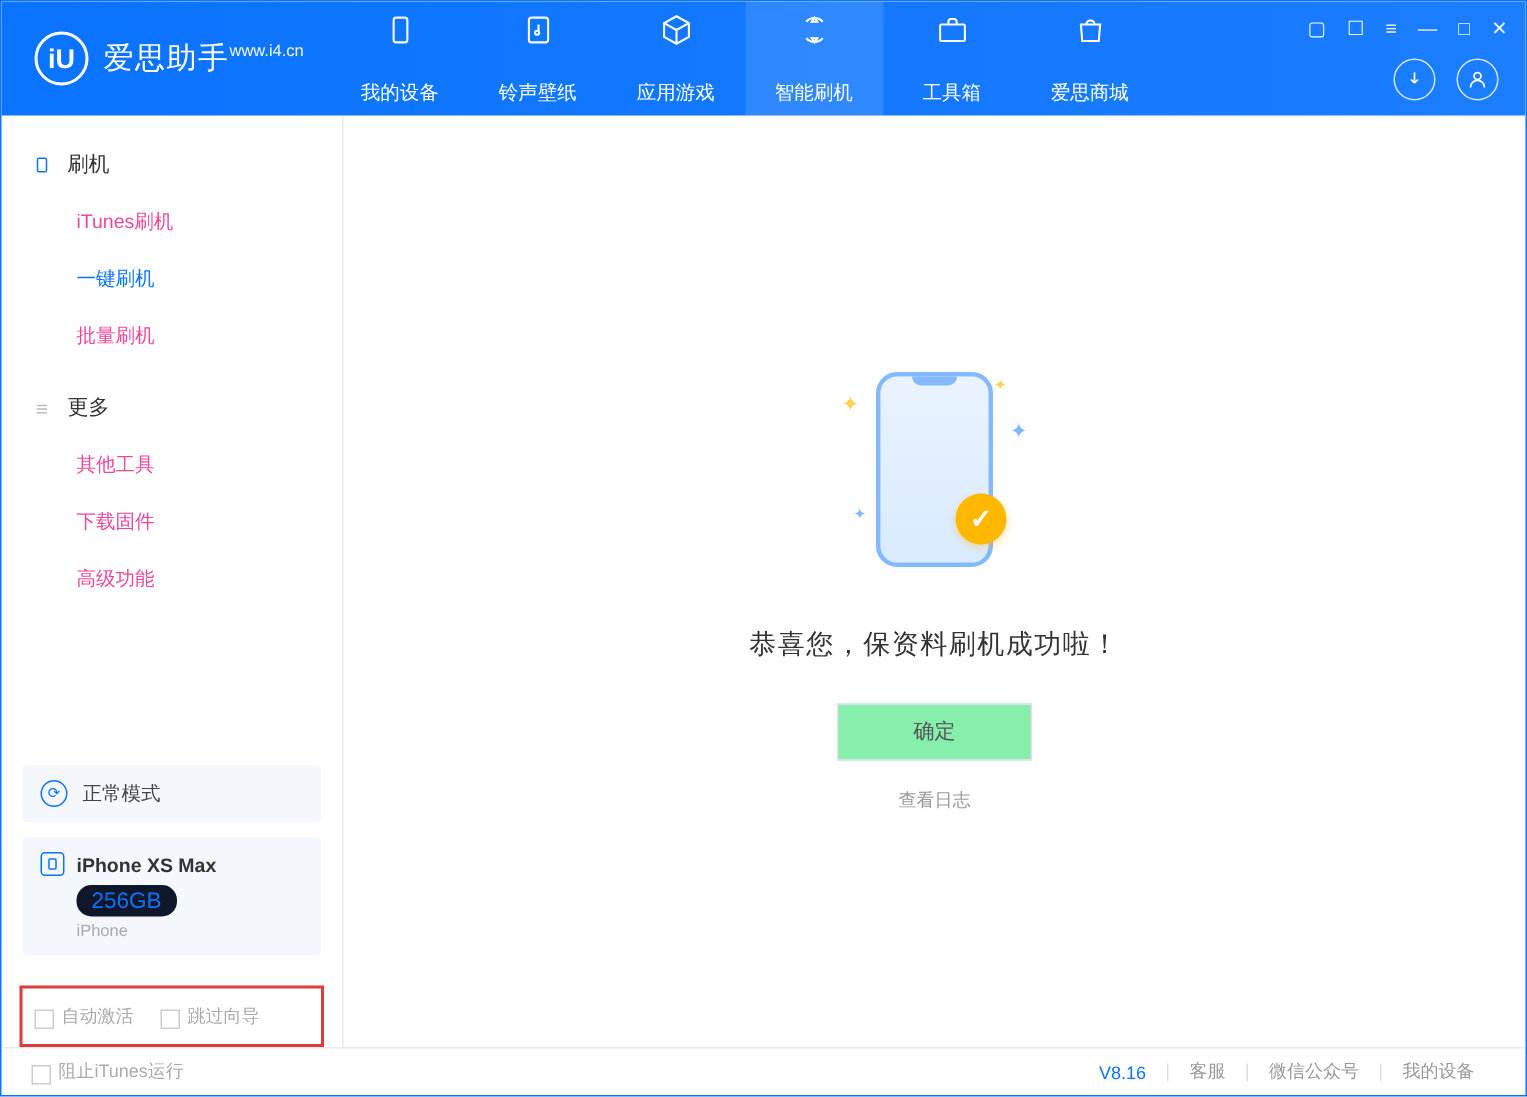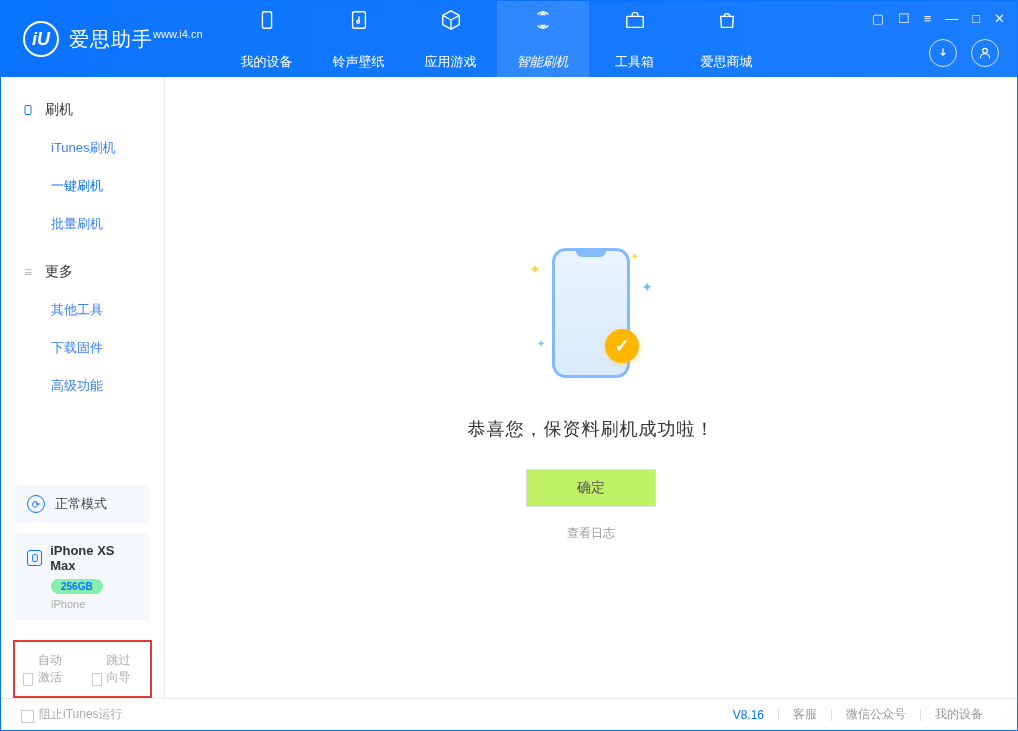--- a/index.html
+++ b/index.html
@@ -1,73 +1,73 @@
 <!DOCTYPE html>
 <html><head>
 <meta charset="utf-8">
 <style>
 * { margin: 0; padding: 0; box-sizing: border-box; font-family: "Microsoft YaHei", Arial, sans-serif; }
 body { background: #fff; width: 1018px; height: 731px; overflow: hidden; border: 1px solid #0a73ff; }
 
 
 .header { height: 76px; background: linear-gradient(90deg, #0a73ff 0%, #1b7dff 100%); display: flex; align-items: center; color: #fff; position: relative; }
 .logo-area { display: flex; align-items: center; padding: 0 18px 0 22px; gap: 10px; }
-.logo-circle { width: 36px; height: 36px; border: 2.5px solid #fff; border-radius: 50%; display: flex; align-items: center; justify-content: center; font-weight: bold; font-size: 18px; font-style: italic; }
+.logo-circle { width: 36px; height: 36px; border: 2.5px solid #fff; border-radius: 50%; display: flex; align-items: center; justify-content: center; font-weight: bold; font-size: 18px; }
 .logo-text { display: flex; flex-direction: row; line-height: 1.1; }
 .logo-main { font-size: 20px; font-weight: 500; letter-spacing: 1px; }
 .logo-sub { font-size: 11px; opacity: 0.95; text-align: center; }
 
 .nav { display: flex; height: 100%; }
 .nav-item { width: 92px; display: flex; flex-direction: column; align-items: center; justify-content: center; gap: 20px; cursor: pointer; font-size: 13px; position: relative; }
-.nav-item.active { background: rgba(255,255,255,0.12); font-style: italic; }
+.nav-item.active { background: rgba(255,255,255,0.12); }
 .nav-icon { width: 26px; height: 26px; display: flex; align-items: center; justify-content: center; }
 
 .titlebar-icons { position: absolute; right: 12px; top: 10px; display: flex; gap: 14px; align-items: center; }
 .titlebar-icons span { opacity: 0.9; cursor: pointer; font-size: 13px; }
 
 .header-right-round { position: absolute; right: 18px; bottom: 10px; display: flex; gap: 14px; }
 .round-btn { width: 28px; height: 28px; border: 1.5px solid rgba(255,255,255,0.8); border-radius: 50%; display: flex; align-items: center; justify-content: center; cursor: pointer; font-size: 14px; }
 
 
 .body { display: flex; height: calc(100% - 76px - 32px); }
-.sidebar { width: 164px; border-right: 1px solid #eaeaea; display: flex; flex-direction: column; }
+.sidebar { width: 228px; border-right: 1px solid #eaeaea; display: flex; flex-direction: column; }
 .side-scroll { flex: 1; overflow: auto; padding-top: 18px; }
 .side-head { display: flex; align-items: center; gap: 10px; padding: 6px 20px 10px 20px; color: #333; font-size: 14px; }
 .side-head-icon { width: 14px; height: 14px; display:flex; align-items:center; justify-content:center; color:#0a73ff; }
-.side-sub { padding: 10px 0 10px 50px; font-size: 13px; color: #3b82f6; cursor: pointer; }
+.side-sub { padding: 10px 0 10px 50px; font-size: 13px; color: #ec4899; cursor: pointer; }
 .side-sub.active { color: #0a73ff; }
 
 .side-bottom { padding: 12px 14px; }
 .mode-card { background: #f4f7fb; border-radius: 3px; padding: 10px 12px; display:flex; align-items:center; gap:10px; margin-bottom: 10px; font-size: 13px; color:#444; }
 .mode-icon { width:18px; height:18px; border:1.5px solid #0a73ff; border-radius:50%; display:flex; align-items:center; justify-content:center; color:#0a73ff; font-size:10px;}
 .device-card { background: #f4f7fb; border-radius: 3px; padding: 10px 12px; font-size:13px; color:#333; }
 .device-card .dev-row { display:flex; align-items:center; gap:8px; }
 .dev-icon { width:16px; height:16px; border:1.5px solid #0a73ff; border-radius:3px; display:flex; align-items:center; justify-content:center; }
 .dev-name { font-weight:600; color:#333; }
-.cap-pill { display:inline-block; margin-top:6px; margin-left:24px; background:#86efac; color:#0a73ff; font-size:10px; padding:2px 10px; border-radius:10px;font-weight:bold; }
+.cap-pill { display:inline-block; margin-top:6px; margin-left:24px; background:#0f172a; color:#0a73ff; font-size:15px; padding:2px 10px; border-radius:10px; }
 .dev-type { margin-left:24px; font-size:11px; color:#aaa; margin-top:4px; }
 
 .checks-box { border: 2px solid #e03a3a; margin: 8px 12px 0 12px; padding: 10px 8px; display:flex; gap:18px; font-size:12px; color:#aaa; }
 .chk { display:flex; align-items:flex-end; gap:5px; }
 .chk-box { width:13px; height:13px; border:1px solid #ccc; background:#fff; }
 
 
 .main { flex:1; display:flex; flex-direction:column; align-items:center; justify-content:center; }
 .phone-illus { position:relative; width:200px; height:160px; display:flex; align-items:center; justify-content:center; }
 .phone-shape { width:78px; height:130px; border:3px solid #83b9ff; border-radius:14px; background:linear-gradient(180deg,#eaf3ff,#d9ebff); position:relative; }
 .phone-notch { position:absolute; top:0; left:50%; transform:translateX(-50%); width:30px; height:6px; background:#83b9ff; border-radius:0 0 6px 6px; }
 .check-badge { position:absolute; right:52px; bottom:30px; width:34px; height:34px; background:#ffb700; border-radius:50%; display:flex; align-items:center; justify-content:center; color:#fff; font-size:18px; font-weight:bold; box-shadow:0 2px 6px rgba(255,183,0,0.4); }
 .spark { position:absolute; color:#ffd24d; font-size:14px; }
 .spark.s1 { left:38px; top:28px; }
 .spark.s2 { right:38px; top:46px; color:#7fb8ff; }
 .spark.s3 { left:46px; bottom:44px; color:#7fb8ff; font-size:10px;}
 .spark.s4 { right:52px; top:18px; font-size:10px;}
 
 .success-msg { font-size:18px; color:#333; margin-top:24px; letter-spacing:1px; }
-.ok-btn { margin-top:28px; width:130px; height:38px; border:1px solid #dcdfe6; background:#bef264; color:#555; font-size:14px; cursor:pointer; display:flex; align-items:center; justify-content:center; }
+.ok-btn { margin-top:28px; width:130px; height:38px; border:1px solid #dcdfe6; background:#86efac; color:#555; font-size:14px; cursor:pointer; display:flex; align-items:center; justify-content:center; }
 .log-link { margin-top:18px; font-size:12px; color:#999; cursor:pointer; }
 
 
 .footer { height:32px; border-top:1px solid #eaeaea; display:flex; align-items:center; padding:0 20px; font-size:12px; color:#aaa; }
 .footer .chk { color:#aaa; }
 .footer-right { margin-left:auto; display:flex; align-items:center; gap:0; color:#999; }
 .footer-right span { padding:0 14px; cursor:pointer; }
 .footer-right .divider { width:1px; height:12px; background:#ddd; padding:0; }
 .ver { color:#0a73ff; padding-right:14px; }
 </style>

